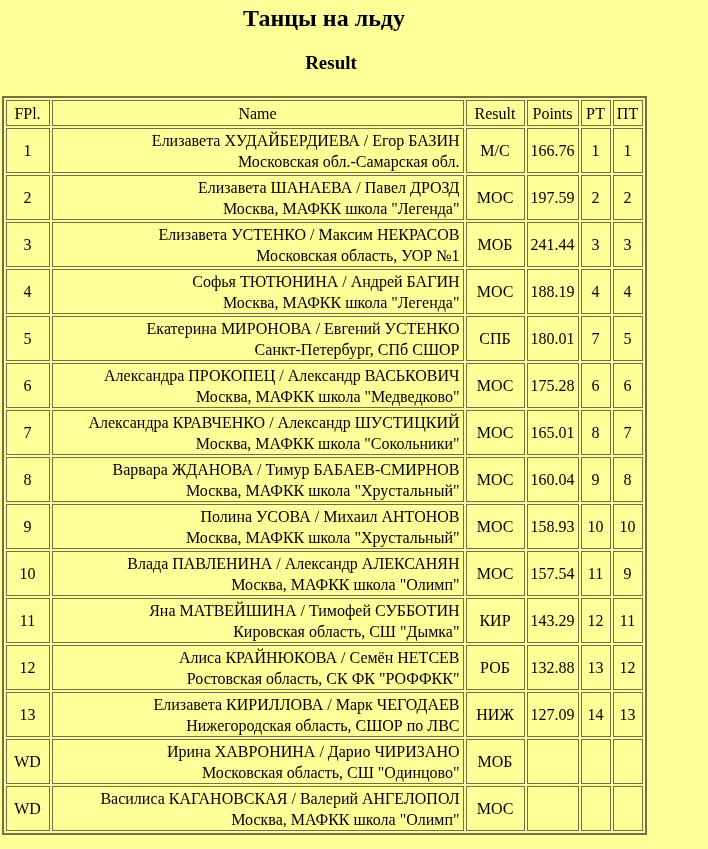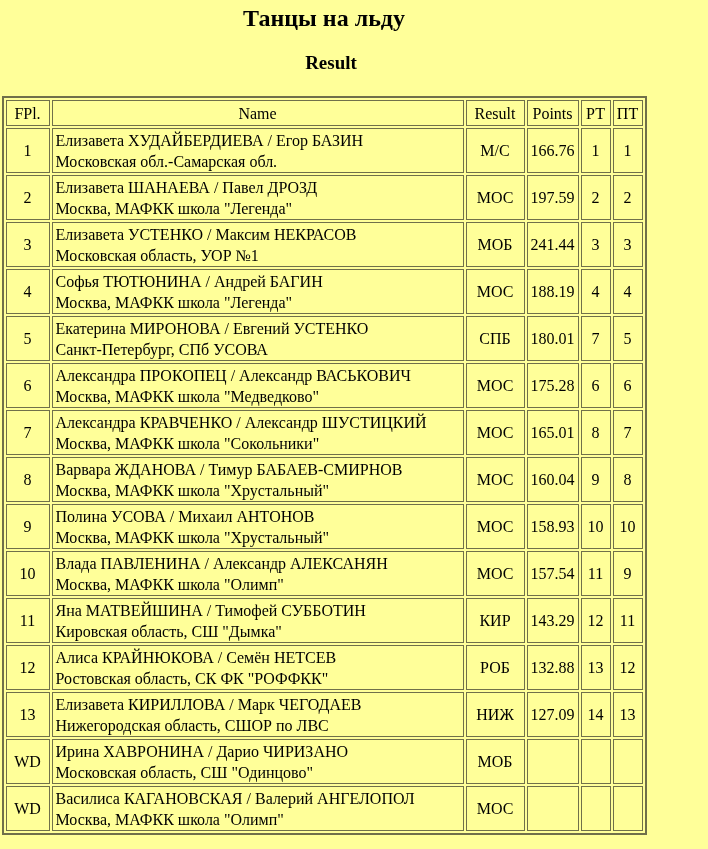--- a/index.html
+++ b/index.html
@@ -51,21 +51,21 @@
   }
   table.results-table th {
     font-weight: normal;
     text-align: center;
     height: 24px;
   }
   table.results-table td {
     height: 43px;
   }
   td.c-center { text-align: center; }
-  td.c-name   { text-align: left; }
+  td.c-name   { text-align: right; }
   .name-line, .club-line { white-space: nowrap; }
   col.col-fpl    { width: 44px; }
   col.col-name   { width: 412px; }
   col.col-nation { width: 59px; }
   col.col-points { width: 52px; }
   col.col-rt     { width: 30px; }
   col.col-pt     { width: 30px; }
 </style>
 </head>
 <body>
@@ -137,21 +137,21 @@
           </td>
           <td class="c-center">МОС</td>
           <td class="c-center">188.19</td>
           <td class="c-center">4</td>
           <td class="c-center">4</td>
         </tr>
         <tr>
           <td class="c-center">5</td>
           <td class="c-name">
             <div class="name-line">Екатерина МИРОНОВА / Евгений УСТЕНКО</div>
-            <div class="club-line">Санкт-Петербург, СПб УСОВА</div>
+            <div class="club-line">Санкт-Петербург, СПб СШОР</div>
           </td>
           <td class="c-center">СПБ</td>
           <td class="c-center">180.01</td>
           <td class="c-center">7</td>
           <td class="c-center">5</td>
         </tr>
         <tr>
           <td class="c-center">6</td>
           <td class="c-name">
             <div class="name-line">Александра ПРОКОПЕЦ / Александр ВАСЬКОВИЧ</div>

